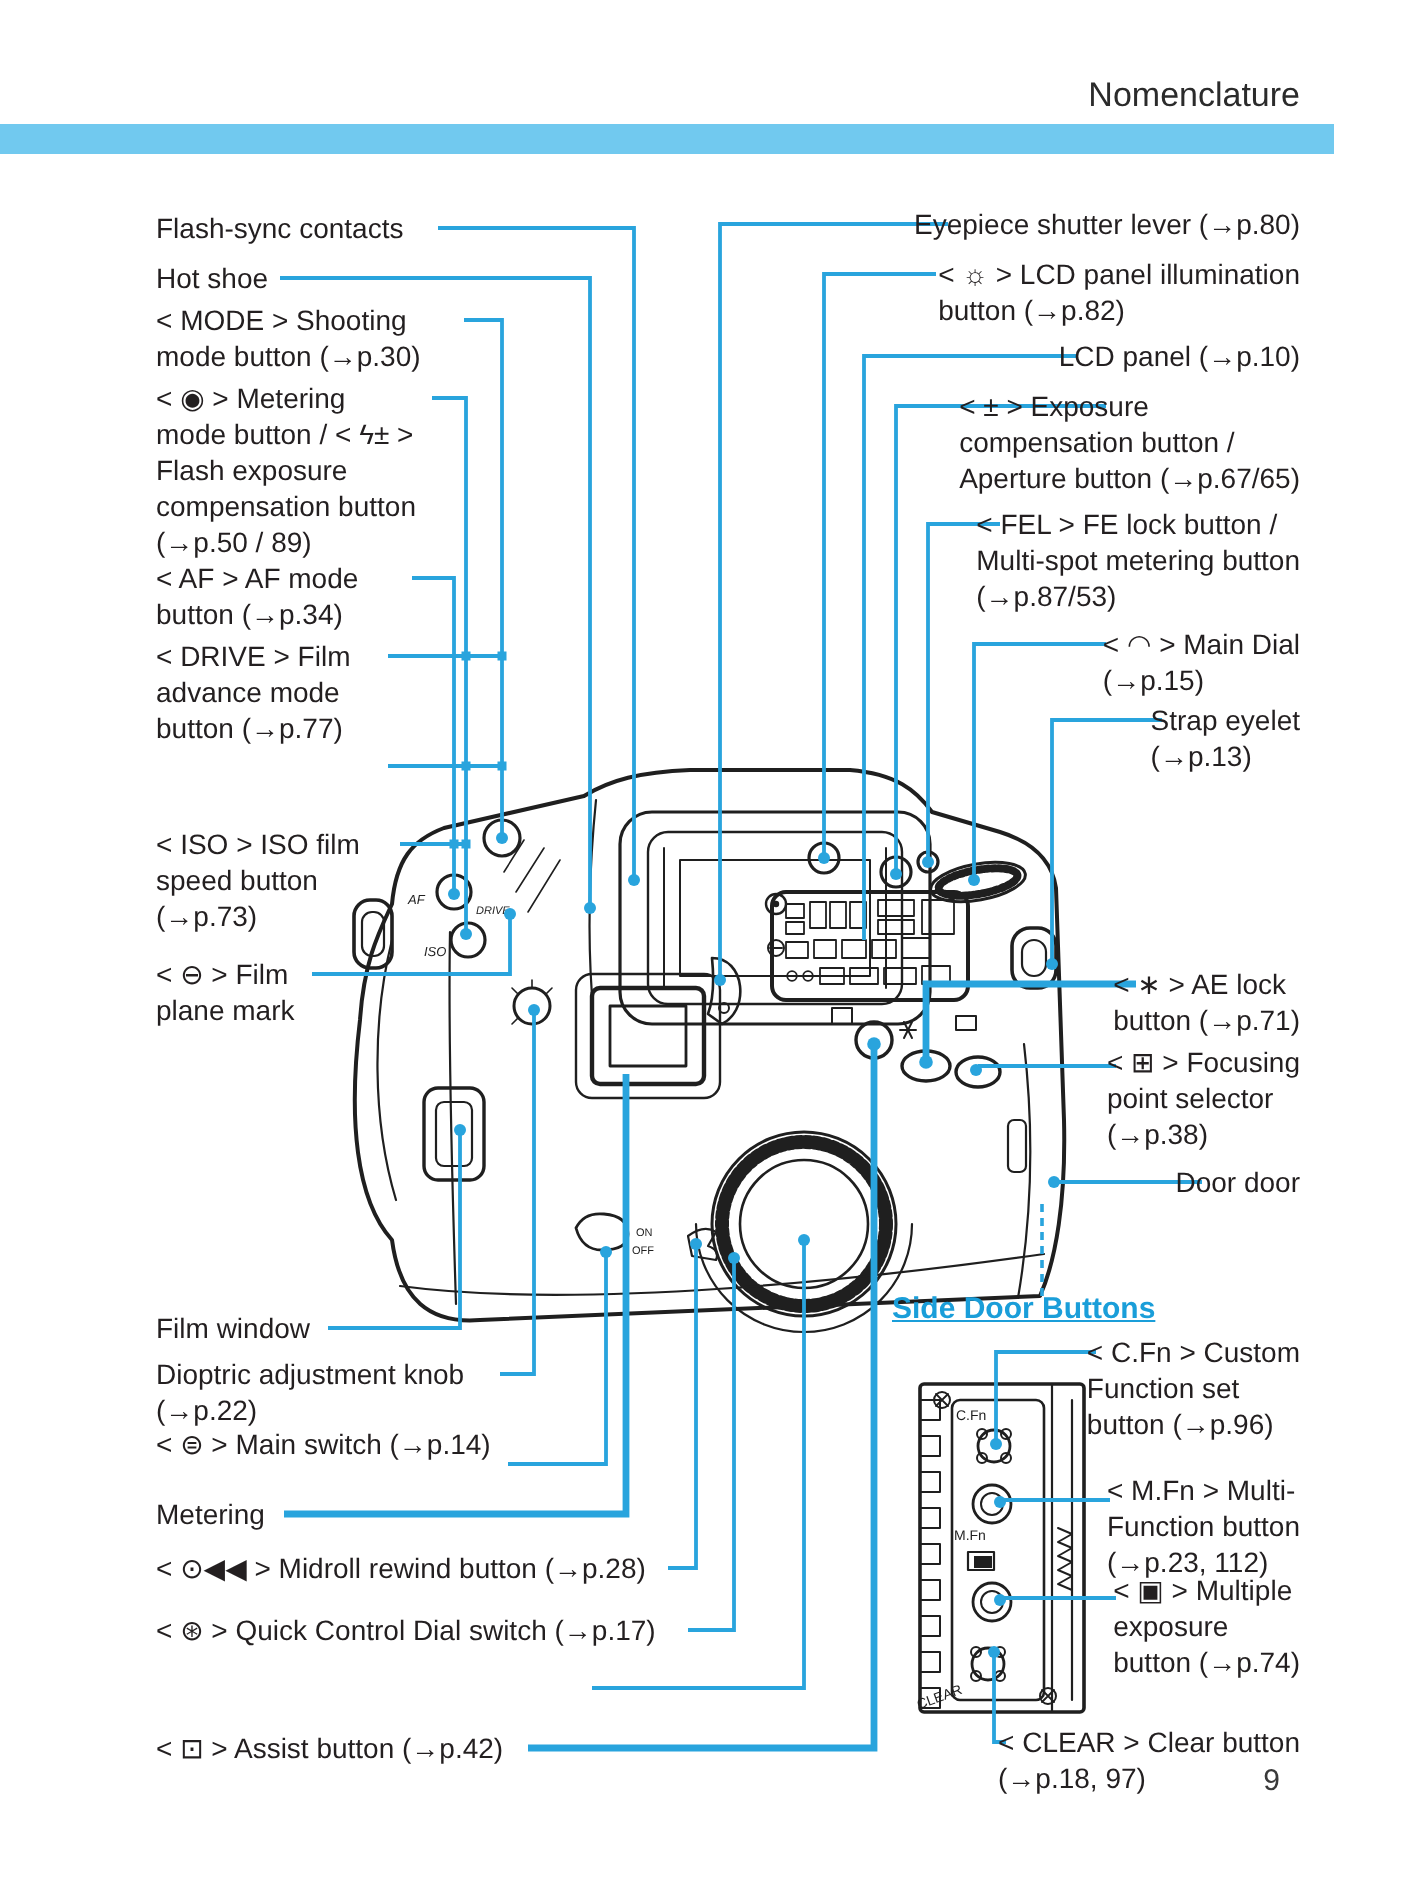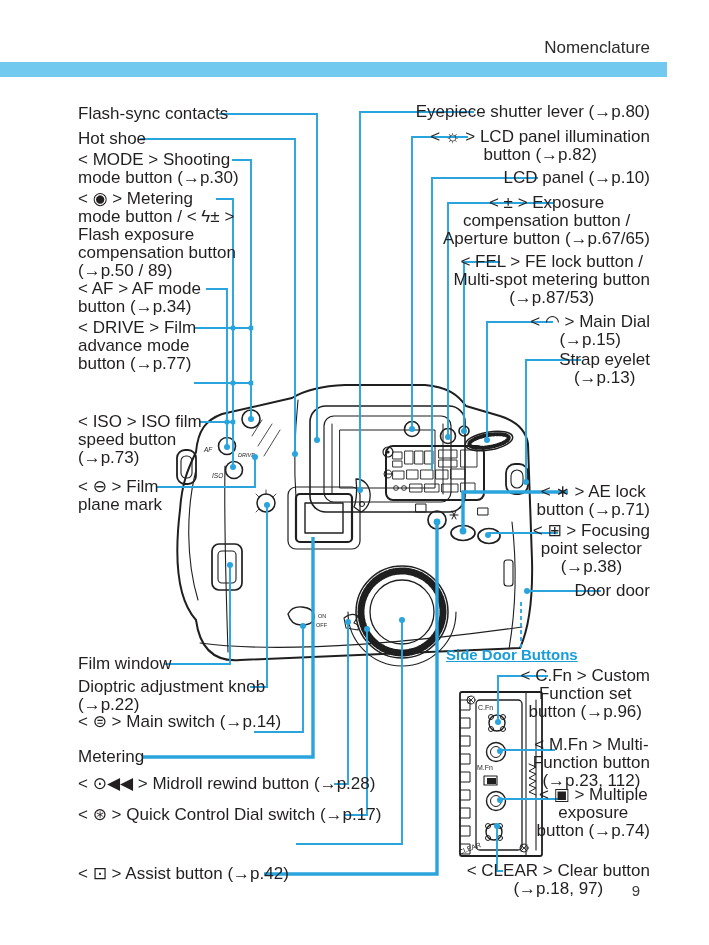--- a/index.html
+++ b/index.html
@@ -1,21 +1,21 @@
 <!DOCTYPE html>
 <html><head>
 <meta charset="utf-8">
 <style>
   html,body{margin:0;padding:0;background:#fff;}
   .page{position:relative;width:689px;height:945px;background:#ffffff;overflow:hidden;
         font-family:"Liberation Sans","DejaVu Sans",sans-serif;color:#231f20;}
   .title{position:absolute;top:38px;right:39px;font-size:17px;color:#2b2b2b;}
   .bar{position:absolute;left:0;top:62px;width:667px;height:15px;background:#71c9ef;}
-  .lbl{position:absolute;font-size:17px;line-height:18px;white-space:pre-line;color:#231f20;}
-  .lbl.r{text-align:center;right:39px;}
+  .lbl{position:absolute;font-size:14px;line-height:18px;white-space:pre-line;color:#231f20;}
+  .lbl.r{text-align:left;right:39px;}
   .sdb-heading{position:absolute;left:446px;top:646px;font-size:15px;font-weight:bold;color:#1a9ed9;text-decoration:underline;}
   .pagenum{position:absolute;top:882px;right:49px;font-size:15px;color:#3a3a3a;}
   svg{position:absolute;left:0;top:0;}
   svg text{font-family:"Liberation Sans","DejaVu Sans",sans-serif;}
 </style>
 </head>
 <body>
 
 <div class="page">
 

